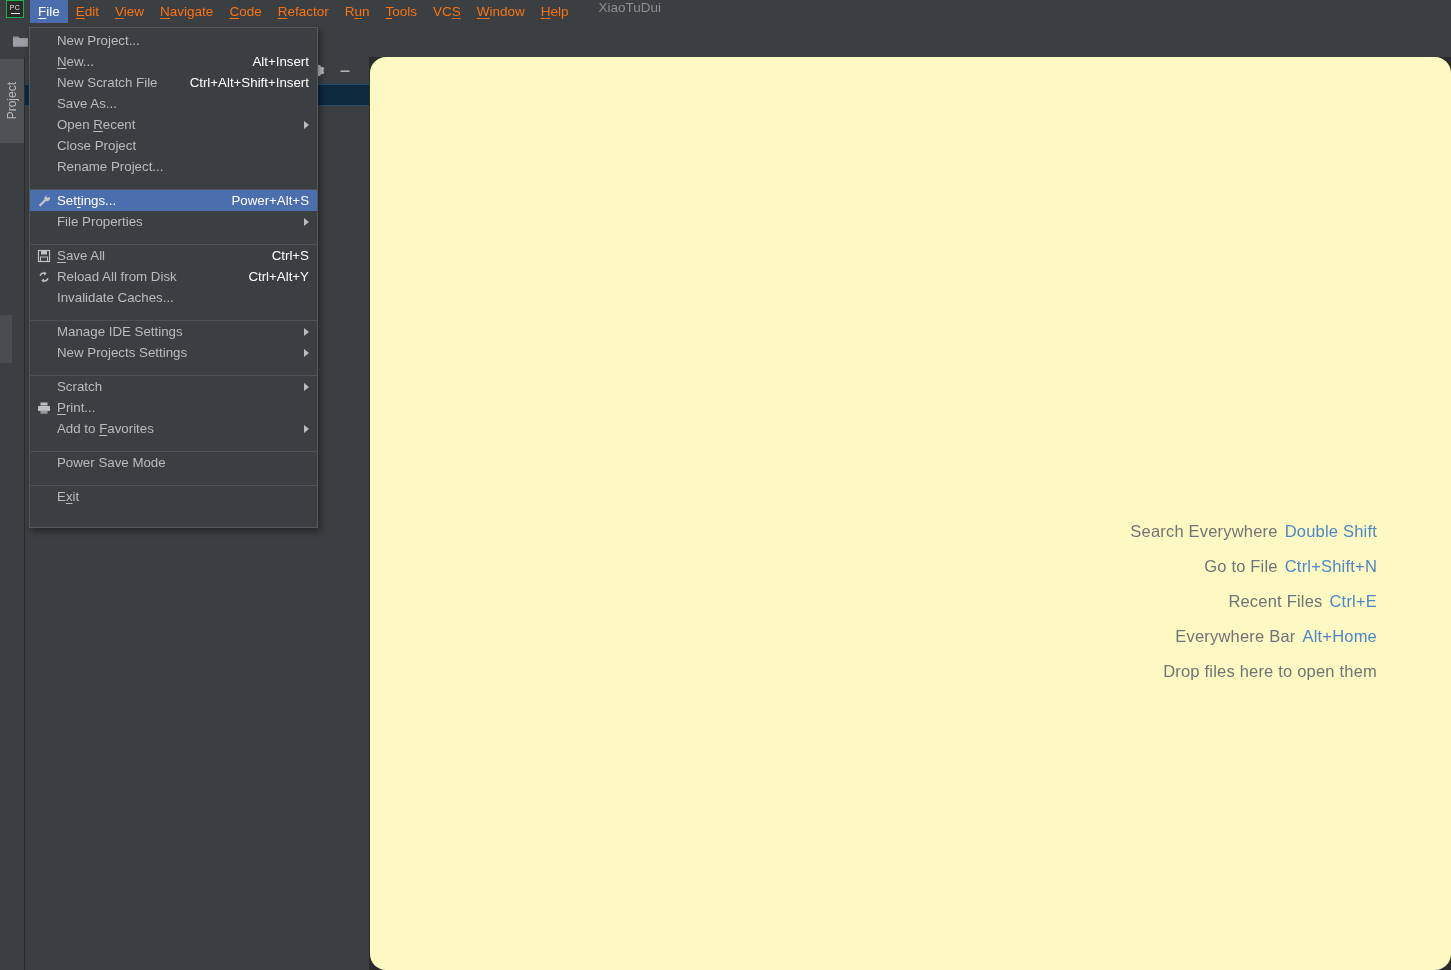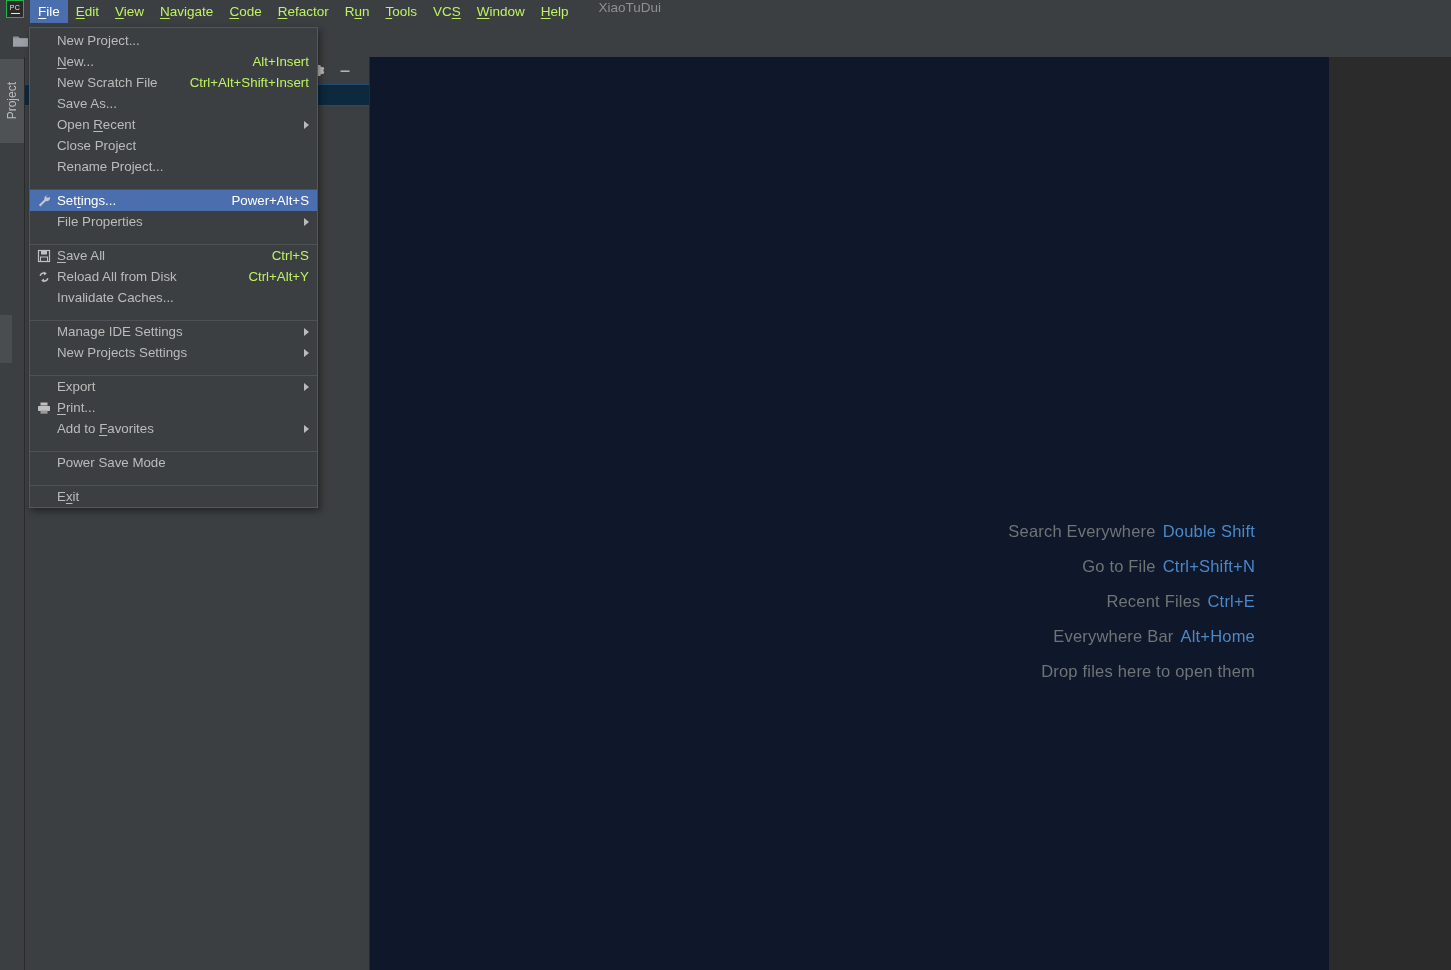--- a/index.html
+++ b/index.html
@@ -44,21 +44,21 @@
     letter-spacing: 0.3px;
     position: relative;
   }
   #app-logo .pc-bar {
     width: 9px; height: 1.5px;
     background: #e8e8e8;
     margin-top: 1.5px;
   }
   .mb-item {
     font-size: 13.5px;
-    color: #bef264;
+    color: #f97316;
     padding: 4px 8px;
     cursor: default;
     white-space: nowrap;
   }
   .mb-item.active {
     background: #4b6eaf;
     color: #ffffff;
   }
   .mn { text-decoration: underline; text-underline-offset: 2px; }
   #user-label {
@@ -163,22 +163,23 @@
     border: 1px solid #204d74;
     border-left: none;
     border-right: none;
   }
   .tree-row .node-icon { margin-right: 5px; display: block; }
 
   
   #editor-area {
     position: absolute;
     left: 370px; top: 57px;
-    width: 959px; height: 913px;
-    background: #0f172a;
+    width: 1081px; height: 913px;
+    background: #fef9c3;
+    border-radius: 16px;
   }
   #shortcut-list {
     position: absolute;
     right: 74px;
     top: 465px;
     display: flex;
     flex-direction: column;
     gap: 16px;
     align-items: flex-end;
   }
@@ -194,21 +195,21 @@
   }
 
   
   #file-menu {
     position: absolute;
     left: 29px; top: 27px;
     width: 289px;
     background: #3c3f41;
     border: 1px solid #555758;
     box-sizing: border-box;
-    padding: 2px 0 0 0;
+    padding: 2px 0 20px 0;
     box-shadow: 2px 3px 7px rgba(0,0,0,0.45);
     z-index: 50;
   }
   .mi {
     position: relative;
     height: 21px;
     display: flex;
     align-items: center;
     font-size: 13.3px;
     color: #bbbbbb;
@@ -232,21 +233,21 @@
     position: absolute;
     left: 7px;
     top: 50%;
     transform: translateY(-50%);
     width: 14px; height: 14px;
     display: block;
   }
   .mi .mi-accel {
     margin-left: auto;
     font-size: 13.3px;
-    color: #bef264;
+    color: #ffffff;
     padding-left: 22px;
   }
   .mi.highlight .mi-accel { color: #ffffff; }
   .mi .mi-arrow {
     margin-left: auto;
     width: 0; height: 0;
     border-left: 5px solid #bbbbbb;
     border-top: 4px solid transparent;
     border-bottom: 4px solid transparent;
   }
@@ -386,21 +387,21 @@
     </div>
     <div class="mi sep-top">
       <span>Manage IDE Settings</span>
       <span class="mi-arrow"></span>
     </div>
     <div class="mi">
       <span>New Projects Settings</span>
       <span class="mi-arrow"></span>
     </div>
     <div class="mi sep-top">
-      <span>Export</span>
+      <span>Scratch</span>
       <span class="mi-arrow"></span>
     </div>
     <div class="mi">
       <span class="mi-icon"><svg width="14" height="14" viewBox="0 0 14 14">
           <rect x="3.5" y="1.5" width="7" height="3" fill="#c0c0c0"></rect>
           <rect x="1" y="5" width="12" height="5" rx="0.8" fill="#c0c0c0"></rect>
           <rect x="3.5" y="9.5" width="7" height="3.2" fill="#9a9a9a"></rect>
         </svg></span>
       <span><span class="mn">P</span>rint...</span>
     </div>

